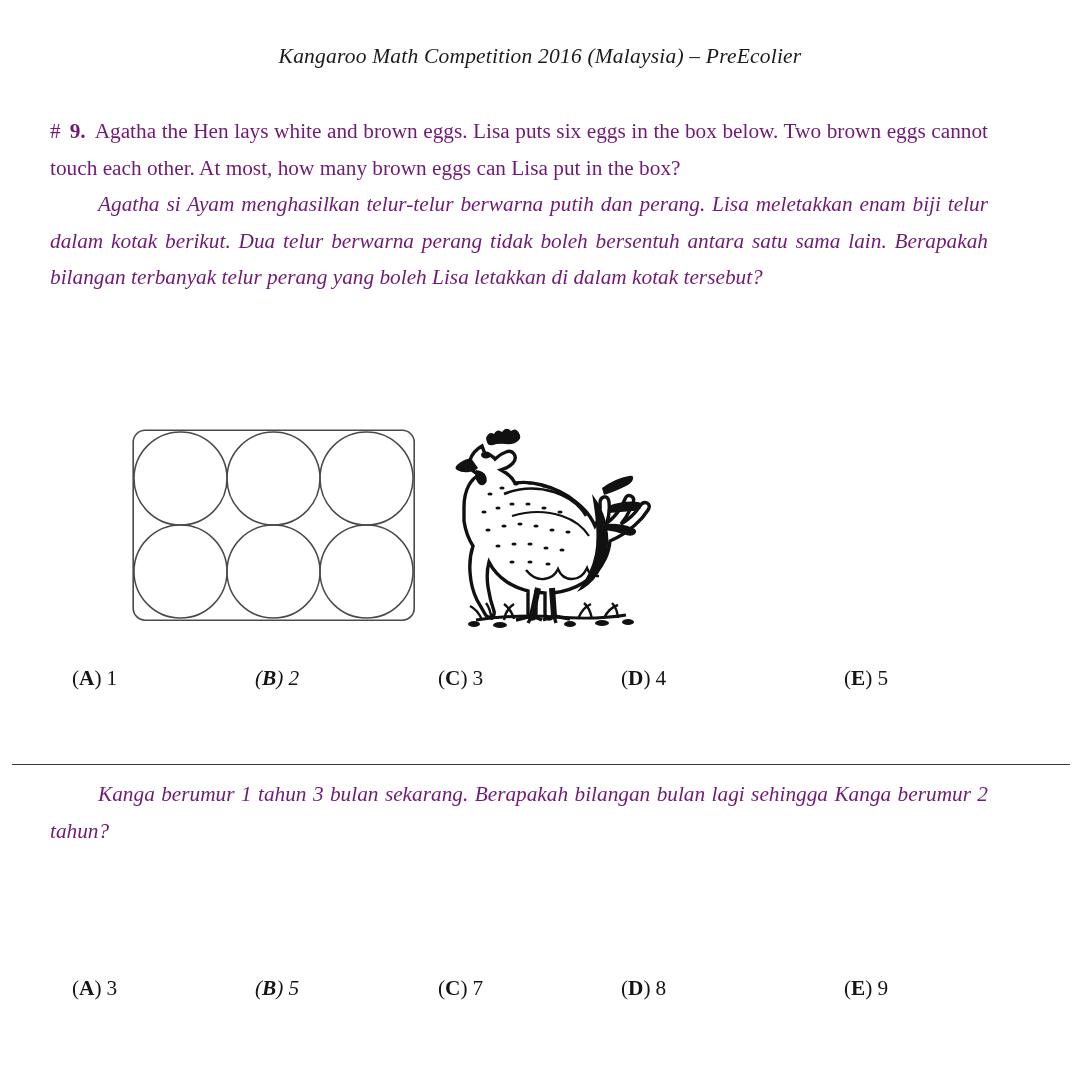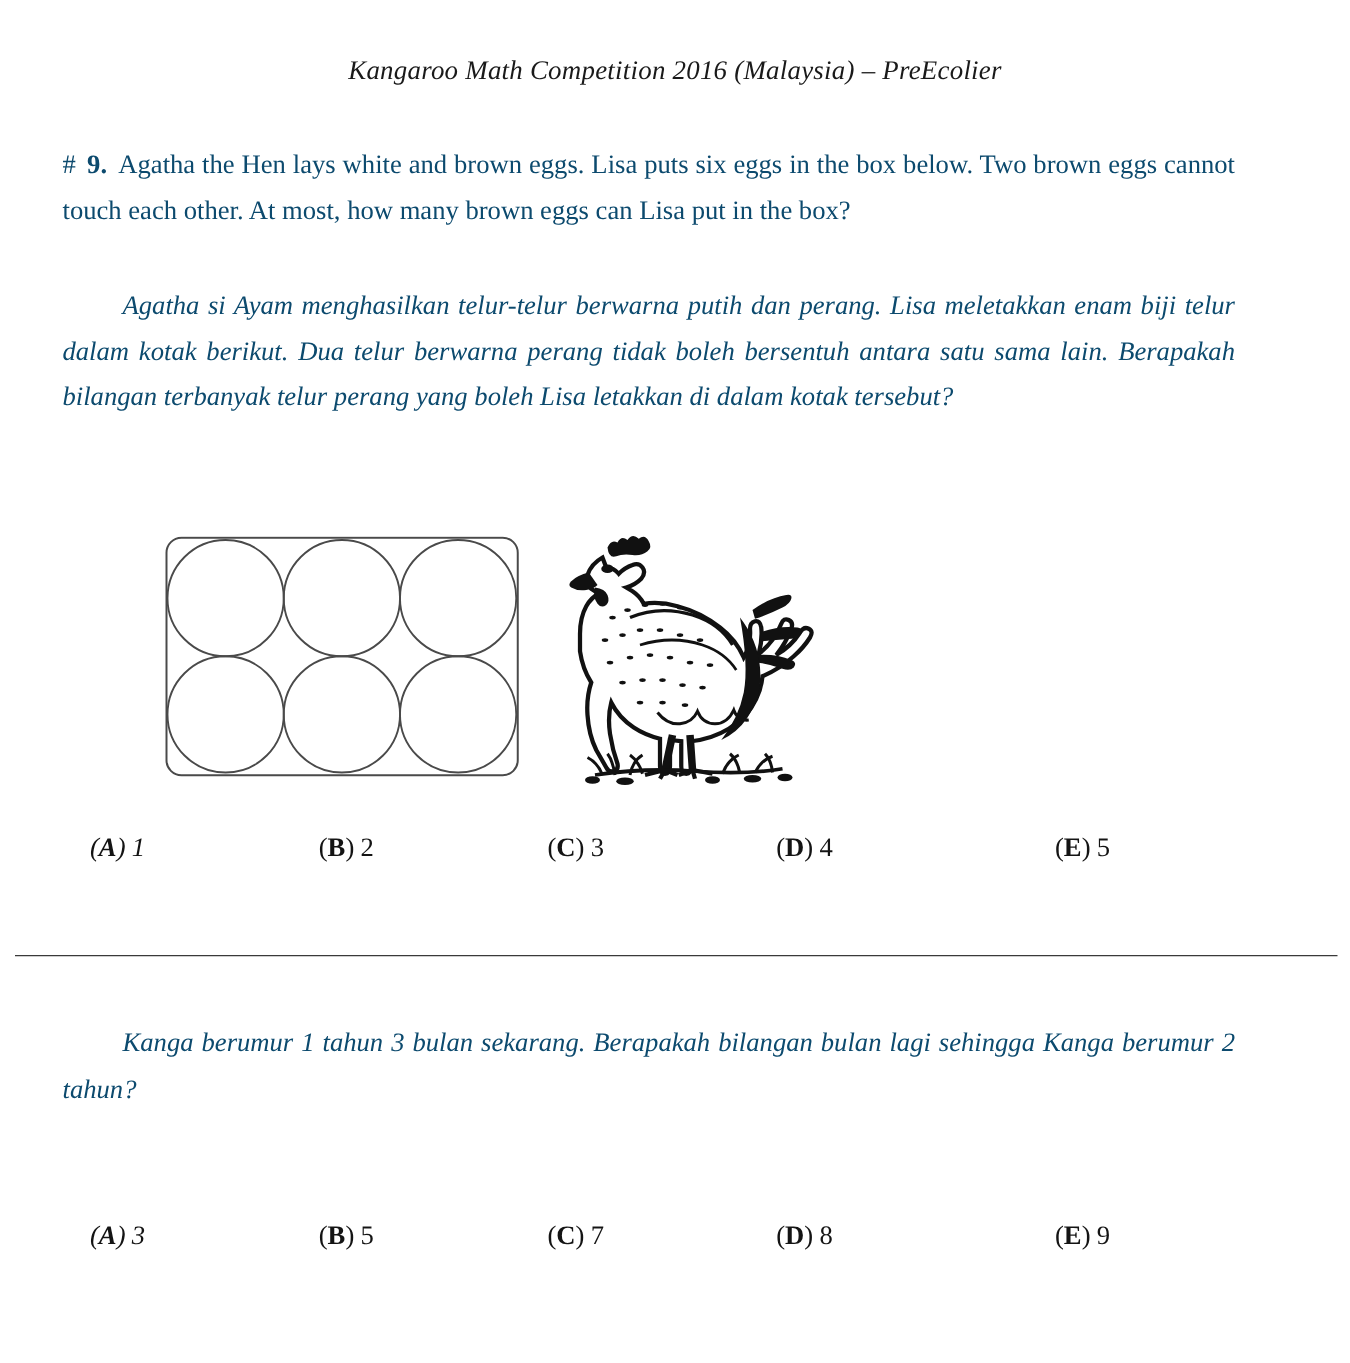--- a/index.html
+++ b/index.html
@@ -47,30 +47,29 @@
 
   #problem-9 { top: 113px; }
   #problem-10 { top: 776px; }
 
   .para {
     margin: 0;
     text-align: justify;
     text-justify: inter-word;
     font-size: 21.3px;
     line-height: 36.6px;
-    color: #0c4a6e;
+    color: #701a75;
   }
 
   .para-en {
     font-style: normal;
   }
   .para-my {
     font-style: italic;
     text-indent: 48px;
-    margin-top: 40px;
   }
   .para-zh {
     font-style: normal;
     text-indent: 48px;
     text-align: left;
     font-family: "Liberation Serif", "DejaVu Serif", serif;
     line-height: 38px;
   }
 
   .qnum {
@@ -116,22 +115,22 @@
     position: absolute;
     font-size: 21.3px;
     line-height: 28px;
     white-space: nowrap;
     color: #141414;
   }
   .choice .letter { font-weight: 700; }
   .choice .paren { font-weight: 400; }
   .choice .val { margin-left: 5px; }
 
-  .c0 { left: 22px; font-style: italic; }
-  .c1 { left: 205px; }
+  .c0 { left: 22px; }
+  .c1 { left: 205px; font-style: italic; }
   .c2 { left: 388px; }
   .c3 { left: 571px; }
   .c4 { left: 754px; margin-left: 40px; }
 
   
   .divider {
     position: absolute;
     left: 12px;
     top: 764px;
     width: 1058px;

